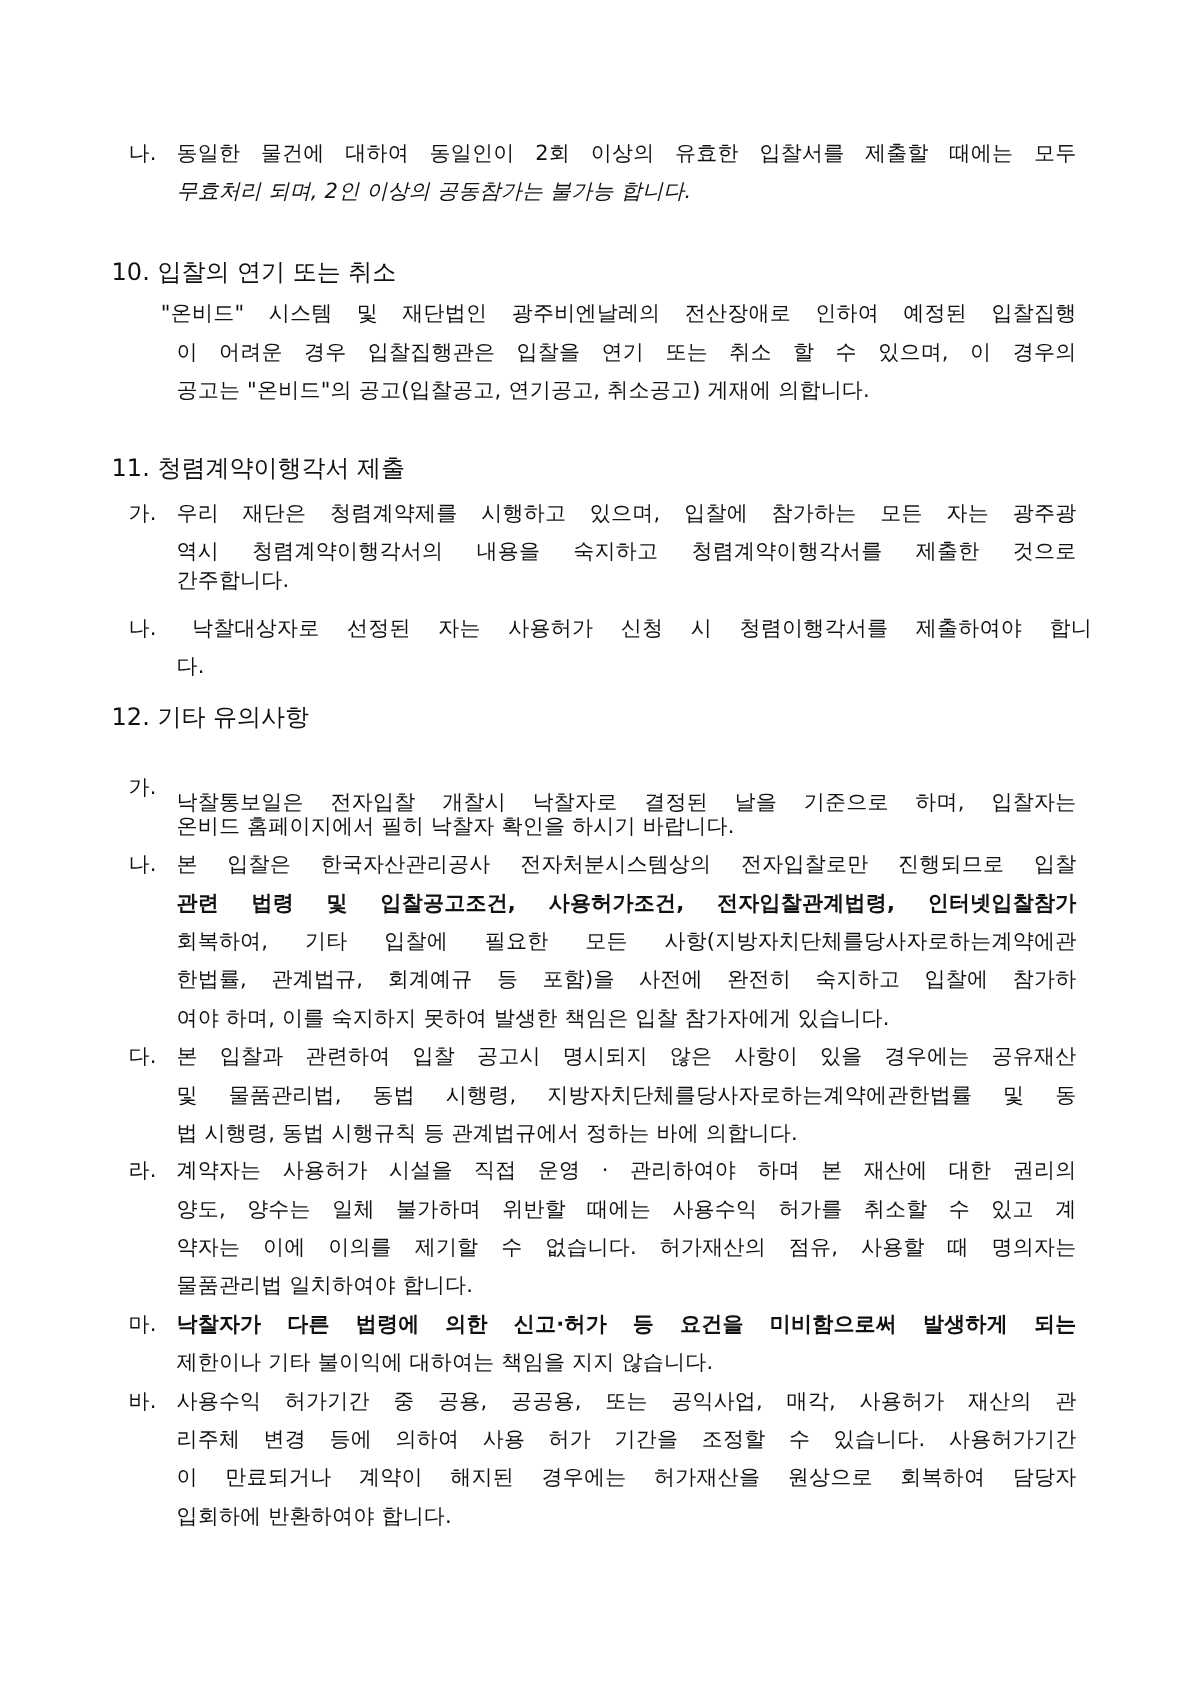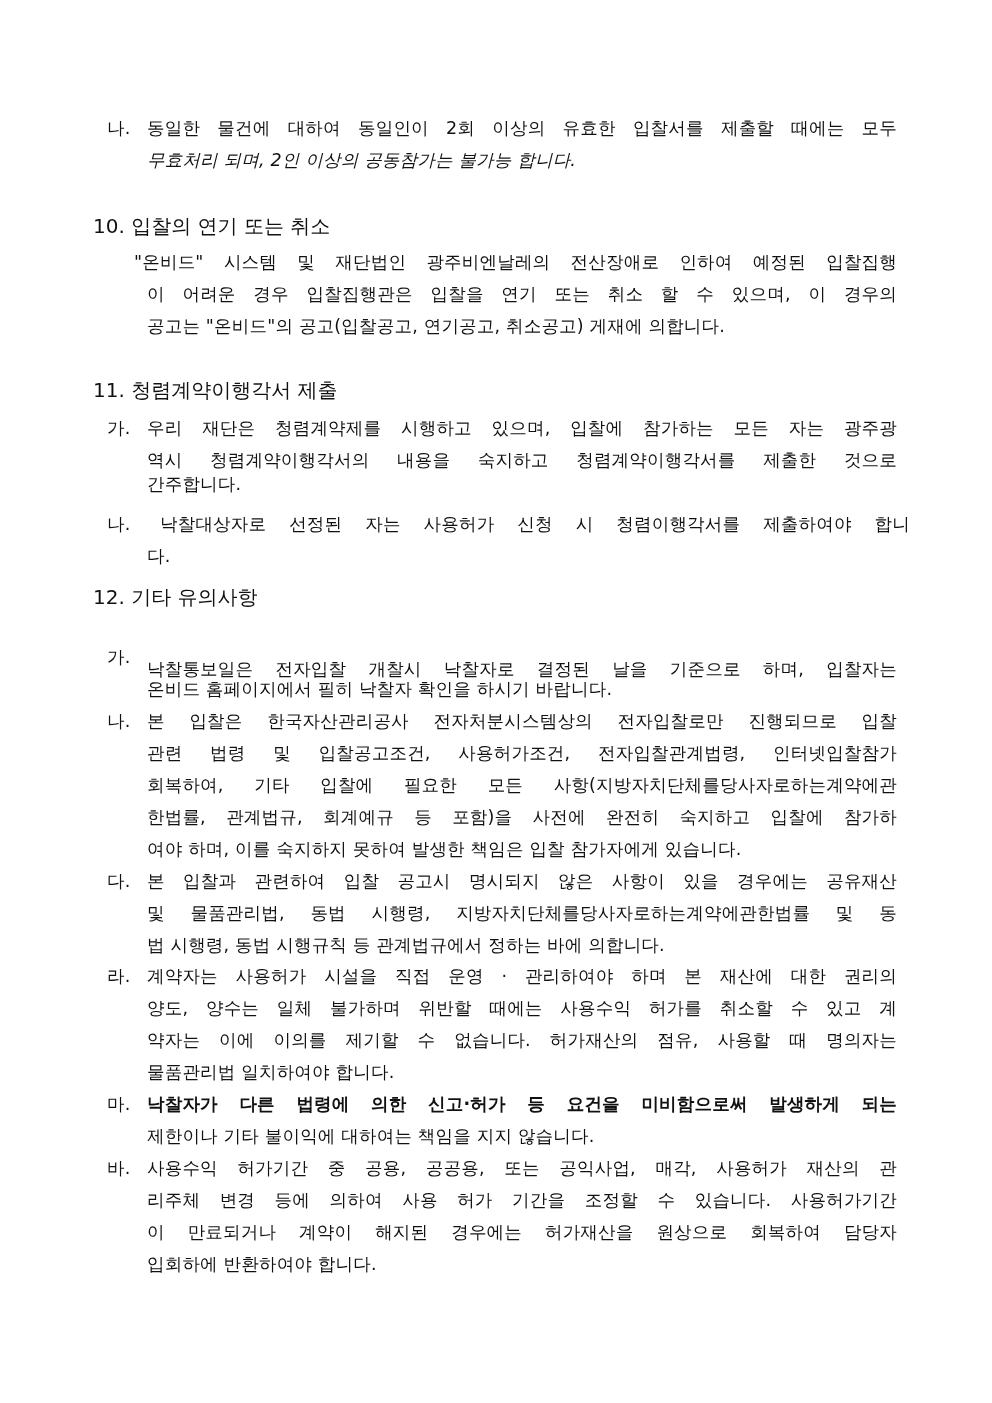--- a/index.html
+++ b/index.html
@@ -44,21 +44,21 @@
 
   <div>
     <span class="heading" style="left:93px; top:580px;">12. 기타 유의사항</span>
 
     <span class="line" style="left:107px; top:641px;">가.</span>
     <span class="line justify" style="left:147px; top:641px; width:750px;margin-top:12px;">낙찰통보일은 전자입찰 개찰시 낙찰자로 결정된 날을 기준으로 하며, 입찰자는</span>
     <span class="line" style="left:147px; top:673px;">온비드 홈페이지에서 필히 낙찰자 확인을 하시기 바랍니다.</span>
 
     <span class="line" style="left:107px; top:705px;">나.</span>
     <span class="line justify" style="left:147px; top:705px; width:750px;">본 입찰은 한국자산관리공사 전자처분시스템상의 전자입찰로만 진행되므로 입찰</span>
-    <span class="line justify" style="left:147px; top:737px; width:750px;">관련 법령 및 입찰공고조건, 사용허가조건, 전자입찰관계법령, 인터넷입찰참가</span>
+    <span class="line justify" style="left:147px; top:737px; width:750px;font-weight:bold;">관련 법령 및 입찰공고조건, 사용허가조건, 전자입찰관계법령, 인터넷입찰참가</span>
     <span class="line justify" style="left:147px; top:769px; width:750px;">회복하여, 기타 입찰에 필요한 모든 사항(지방자치단체를당사자로하는계약에관</span>
     <span class="line justify" style="left:147px; top:801px; width:750px;">한법률, 관계법규, 회계예규 등 포함)을 사전에 완전히 숙지하고 입찰에 참가하</span>
     <span class="line" style="left:147px; top:833px;">여야 하며, 이를 숙지하지 못하여 발생한 책임은 입찰 참가자에게 있습니다.</span>
 
     <span class="line" style="left:107px; top:865px;">다.</span>
     <span class="line justify" style="left:147px; top:865px; width:750px;">본 입찰과 관련하여 입찰 공고시 명시되지 않은 사항이 있을 경우에는 공유재산</span>
     <span class="line justify" style="left:147px; top:897px; width:750px;">및 물품관리법, 동법 시행령, 지방자치단체를당사자로하는계약에관한법률 및 동</span>
     <span class="line" style="left:147px; top:929px;">법 시행령, 동법 시행규칙 등 관계법규에서 정하는 바에 의합니다.</span>
 
     <span class="line" style="left:107px; top:960px;">라.</span>

